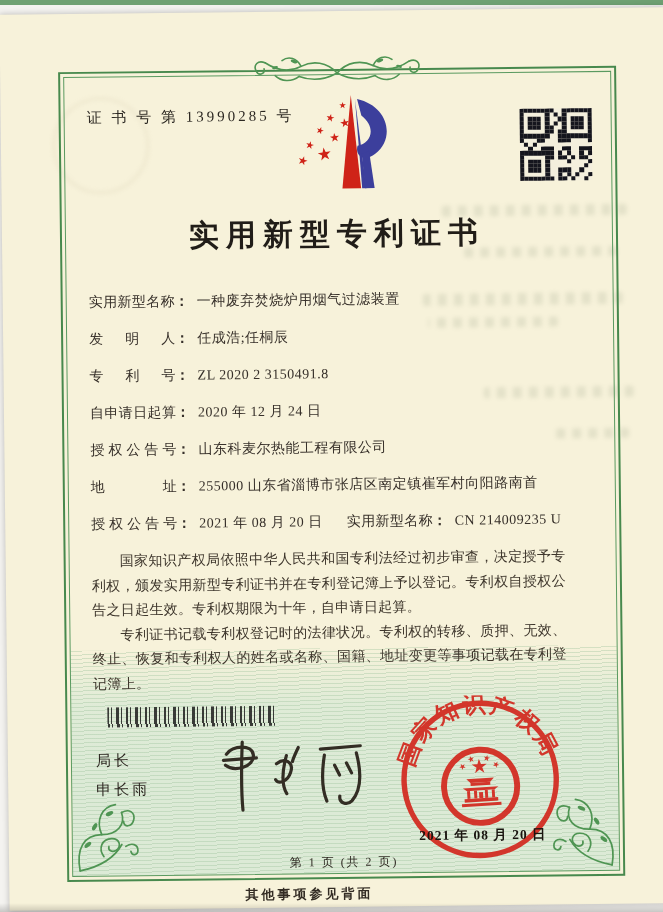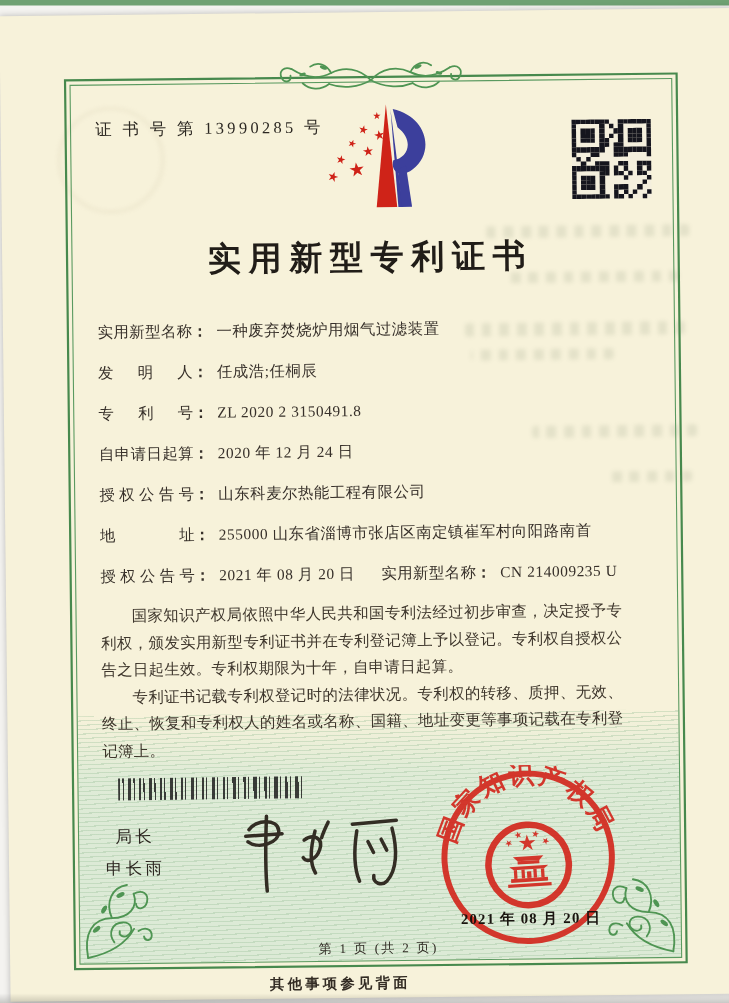--- a/index.html
+++ b/index.html
@@ -50,21 +50,21 @@
   
   .body-text{position:absolute;left:86px;top:536px;width:474px;
     font-size:14px;line-height:24.5px;color:#3e362c;text-align:justify;letter-spacing:.3px;}
   .body-text p{margin:0;text-indent:2em;}
   
   .barcode{position:absolute;left:100px;top:694px;width:168px;height:20px;opacity:.85;
     background:repeating-linear-gradient(90deg,
       #1c1c1c 0 2px,transparent 2px 4px,#1c1c1c 4px 5px,transparent 5px 9px,
       #1c1c1c 9px 12px,transparent 12px 14px,#1c1c1c 14px 15px,transparent 15px 19px);}
   .director{position:absolute;left:88px;top:738px;font-size:15px;color:#2c2620;letter-spacing:3px;}
-  .director div{margin-bottom:10px;text-align:center;}
+  .director div{margin-bottom:10px;}
   .signature{position:absolute;left:198px;top:718px;}
   .seal{position:absolute;left:388px;top:686px;opacity:.92;}
   .seal-date{position:absolute;left:392px;top:817px;width:164px;text-align:center;
     font-size:13.5px;font-weight:bold;color:#19140f;letter-spacing:1px;}
   .page-footer{position:absolute;left:58px;top:843px;width:554px;text-align:center;
     font-size:12px;color:#2e2922;letter-spacing:2px;}
   .back-note{position:absolute;left:0;top:874px;width:600px;text-align:center;
     font-size:13px;font-weight:bold;color:#332c24;letter-spacing:3px;}
   
   .smudge{position:absolute;border-radius:3px;opacity:.22;filter:blur(2px);transform:scaleX(-1);

